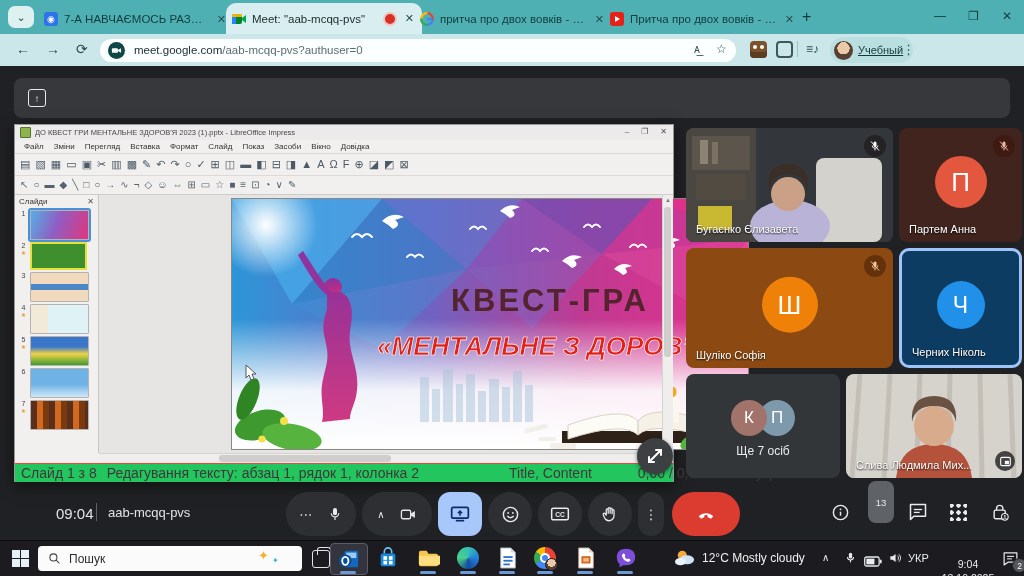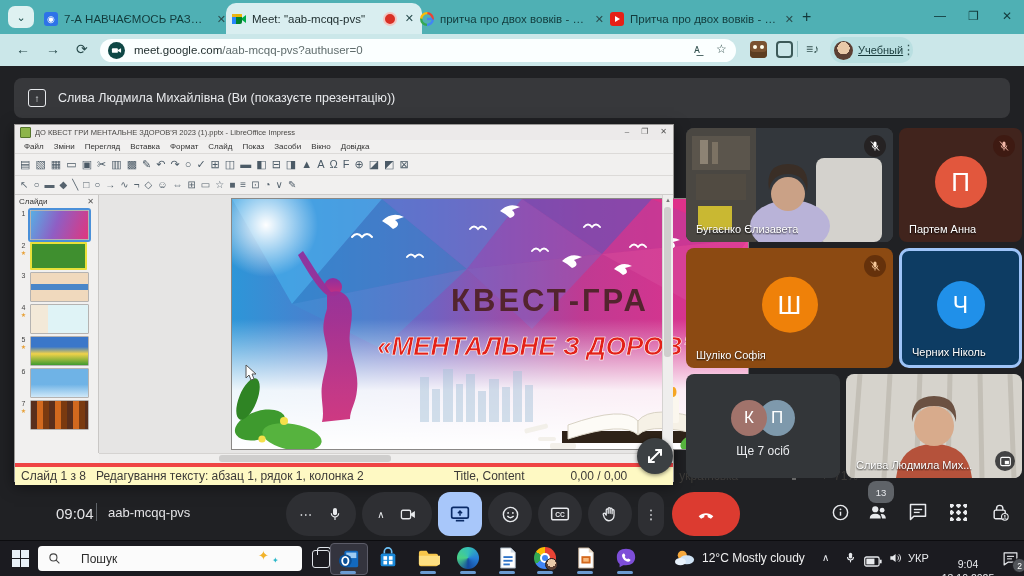--- a/index.html
+++ b/index.html
@@ -77,22 +77,22 @@
   .t4{background:linear-gradient(90deg,#f3e9d8 30%,#dff3f6 30%);}
   .t5{background:linear-gradient(#3b77c9 35%,#f0d24a 60%,#3f9b2f);}
   .t6{background:linear-gradient(#6fb3e6 55%,#cfe8f8);}
   .t7{background:repeating-linear-gradient(90deg,#5a2f1c 0 6px,#d2691e 6px 12px,#7a3a10 12px 18px);}
   .canvas{left:84px;top:70px;width:566px;height:258px;background:#e6e5e4;}
   .vscroll{right:0;top:70px;width:10px;height:258px;background:#efeeed;border-left:1px solid #d5d3d1;}
   .vthumb{left:1px;top:12px;width:7px;height:150px;background:#cfcecd;border-radius:3px;}
   .sarrow{font-size:6px;color:#777;left:2px;}
   .hscroll{left:84px;top:328px;width:566px;height:10px;background:#efeeed;border-top:1px solid #d5d3d1;}
   .hthumb{left:120px;top:1px;width:172px;height:7px;background:#cfcecd;border-radius:3px;}
-  .imp-status{left:0;top:338px;width:100%;height:18px;border-top:4px solid #ef4444;background:#fef9c3;
-    display:flex;align-items:center;font-size:12px;color:#3c3a38;}
+  .imp-status{left:0;top:338px;width:100%;height:18px;border-top:1px solid #ef4444;background:#22c55e;
+    display:flex;align-items:center;font-size:14px;color:#3c3a38;}
   .imp-status span{white-space:nowrap;}
   .slide{left:132px;top:3px;width:516px;height:250px;border:1px solid #8a8886;background:#fff;}
   .zoomwrap{display:flex;align-items:center;gap:3px;}
   .ztrack{width:44px;height:1px;background:#888;position:relative;}
   .zhandle{position:absolute;left:18px;top:-3px;width:4px;height:7px;background:#666;}
 
   
   .toast{left:430px;top:469px;width:152px;height:20px;background:#3d3f42;border-radius:4px;color:#e8eaed;
     font-size:10.5px;display:flex;align-items:center;justify-content:center;box-shadow:0 1px 4px rgba(0,0,0,.4);}
   .fsbtn{left:637px;top:438px;width:36px;height:36px;border-radius:50%;background:#3c4043;
@@ -115,29 +115,29 @@
   .cdiv{left:96px;top:503px;width:1px;height:18px;background:#5f6368;}
   .ccode{left:108px;top:505px;font-size:13px;color:#e3e3e6;}
   .cpill{top:492px;height:44px;border-radius:22px;background:#2e2f33;display:flex;align-items:center;justify-content:space-evenly;}
   .ccirc{top:492px;width:44px;height:44px;border-radius:50%;background:#2e2f33;display:flex;align-items:center;justify-content:center;}
   .present{left:438px;top:492px;width:44px;height:44px;border-radius:12px;background:#a8c7fa;display:flex;align-items:center;justify-content:center;}
   .morebtn{left:638px;top:492px;width:26px;height:44px;border-radius:13px;background:#2e2f33;color:#e8eaed;
     display:flex;align-items:center;justify-content:center;font-size:13px;}
   .endcall{left:672px;top:492px;width:68px;height:44px;border-radius:22px;background:#dc3b30;display:flex;align-items:center;justify-content:center;}
   .rightic{top:500px;width:24px;height:24px;display:flex;align-items:center;justify-content:center;}
   .badge13{left:868px;top:481px;min-width:20px;height:14px;border-radius:8px;background:#5f6368;color:#e8eaed;
-    font-size:9.5px;display:flex;align-items:center;justify-content:center;padding:4px 3px;}
+    font-size:9.5px;display:flex;align-items:center;justify-content:center;padding:14px 3px;}
   .dots3x3{width:17px;height:17px;background:radial-gradient(circle,#e8eaed 2px,transparent 2.4px);background-size:7px 7px;background-position:center;}
 
   
   .taskbar{left:0;top:540px;width:1024px;height:36px;background:#1b1b20;border-top:1px solid #00000088;}
   .winlogo{left:12px;top:550px;width:17px;height:17px;display:grid;grid-template-columns:8px 8px;grid-gap:1px;}
   .winlogo i{background:#e8f0f7;width:8px;height:8px;}
   .search{left:38px;top:546px;width:264px;height:25px;background:#fbfbfb;border-radius:4px;display:flex;align-items:center;
-    font-size:12px;color:#2b2b2b;gap:20px;padding-left:10px;box-sizing:border-box;}
+    font-size:12px;color:#2b2b2b;gap:8px;padding-left:10px;box-sizing:border-box;}
   .sparkA{left:258px;top:548px;color:#f2b32a;font-size:13px;}
   .sparkB{left:272px;top:556px;color:#2ab7c9;font-size:8px;}
   .tv{left:312px;top:550px;width:16px;height:16px;border:1.5px solid #dfe3e8;border-radius:3px;}
   .tv:before{content:"";position:absolute;left:4px;top:-4px;width:12px;height:7px;border:1.5px solid #dfe3e8;border-bottom:none;border-radius:3px 3px 0 0;}
   .appslot{top:543px;width:36px;height:30px;display:flex;align-items:center;justify-content:center;}
   .focusbox{background:#34343e;border:1px solid #5c5c68;border-radius:4px;}
   .underl{top:571px;width:16px;height:3px;border-radius:2px;background:#6b9bd2;}
   .trayic{top:552px;color:#e8eaed;}
   .wtxt{left:702px;top:551px;font-size:12px;color:#f0f0f0;}
   .lang{left:908px;top:552px;font-size:11px;color:#e8eaed;}
@@ -218,21 +218,20 @@
   <div class="abs" style="left:797px;top:41px;width:1px;height:16px;background:#9cc3c5;"></div>
   <div class="abs pill-ic" style="left:806px;">≡♪</div>
   <div class="abs chip">
     <span class="av"></span>
     <span>Учебный</span>
   </div>
   <div class="abs pill-ic" style="left:902px;font-size:13px;">⋮</div>
 
   <div class="abs banner">
     <div class="abs bic">↑</div>
-    <div class="abs btxt">Слива Людмила Михайлівна (Ви (показуєте презентацію))</div>
   </div>
 
   <div class="abs imp">
     <div class="abs imp-title">
       <span class="doc"></span>
       <span class="t">ДО КВЕСТ ГРИ МЕНТАЛЬНЕ ЗДОРОВ'Я 2023 (1).pptx - LibreOffice Impress</span>
       <span class="imp-winctl">
           <span>–</span>
           <span>❐</span>
           <span>✕</span>

